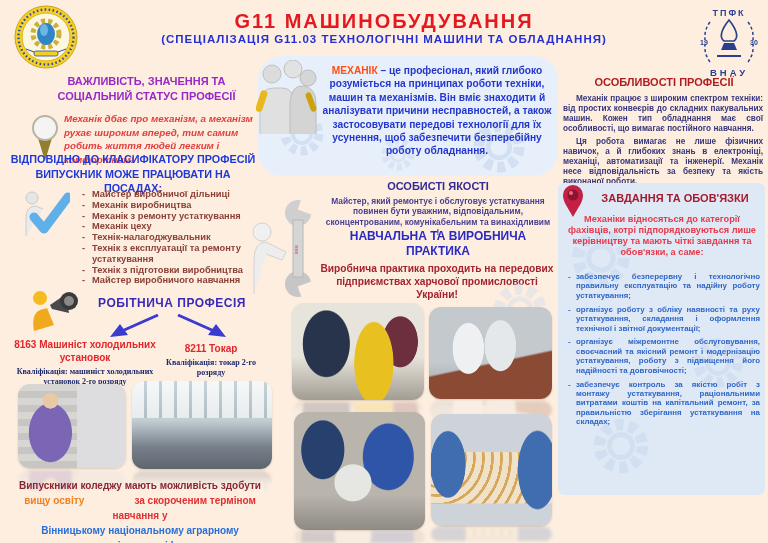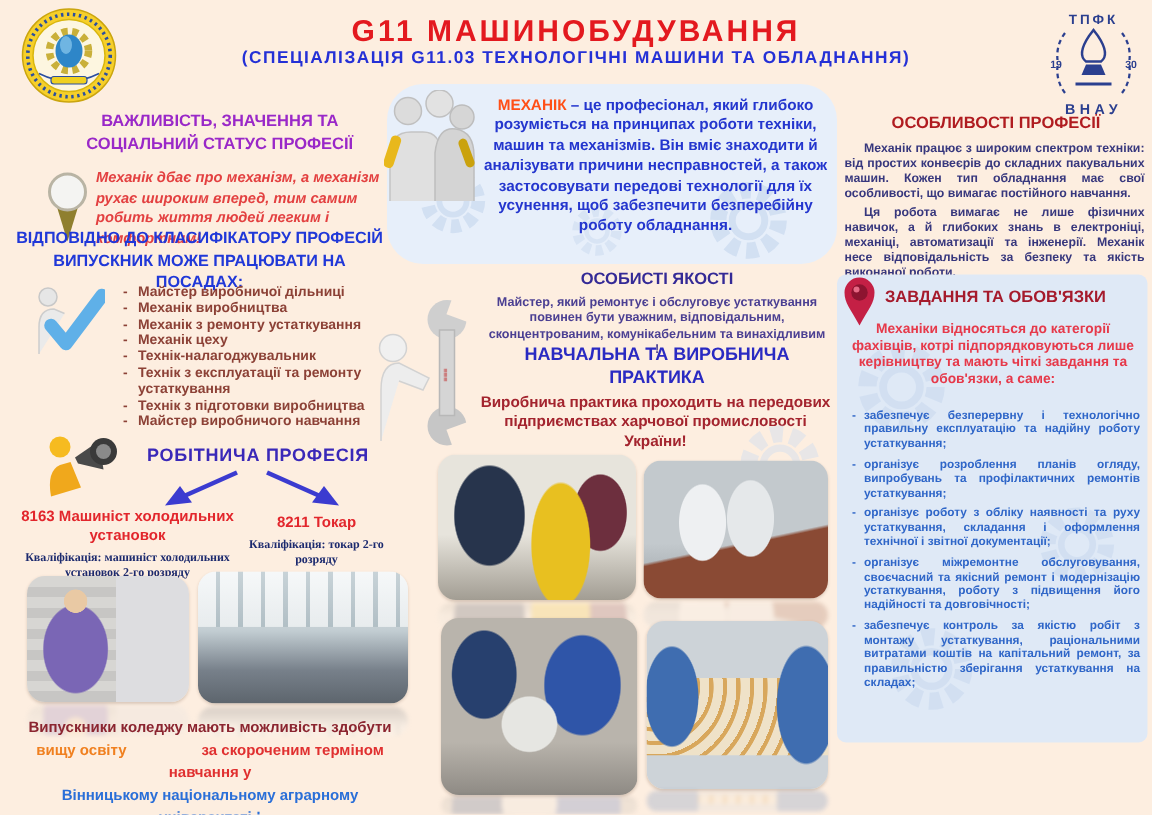--- a/index.html
+++ b/index.html
@@ -48,21 +48,21 @@
                 color:#2a2ac2; line-height:15px; }
   .pr-text { left:316px; top:262px; width:242px; text-align:center; font-size:10.2px; font-weight:bold;
              color:#a3242e; line-height:13px; }
 
   
   .ft-heading { left:565px; top:76px; width:198px; text-align:center; font-size:11px; font-weight:bold; color:#b01c20; }
   .ft-p { left:563px; top:94px; width:200px; font-size:8.2px; font-weight:bold; color:#37377d;
           line-height:10px; text-align:justify; text-indent:13px; }
   .ft-p2 { top:137px; }
   .duties-panel { left:558px; top:183px; width:207px; height:312px; background:#dfe9f6; border-radius:6px; overflow:hidden; }
-  .dt-heading { left:590px; top:192px; width:170px; font-size:11px; font-weight:bold; color:#a51a2c; }
+  .dt-heading { left:590px; top:192px; width:170px; font-size:11px; font-weight:bold; color:#a51a2c;text-align:center; }
   .dt-intro { left:566px; top:214px; width:192px; text-align:center; font-size:9.2px; font-weight:bold;
               color:#e6394a; line-height:11px; }
   .dt-list { left:567px; top:272px; width:193px; list-style:none; }
   .dt-list li { font-size:7.9px; font-weight:bold; color:#2f66c8; line-height:9.4px; text-align:justify;
                 position:relative; padding-left:9px; margin-bottom:4.5px; }
   .dt-list li::before { content:"-"; position:absolute; left:1px; color:#2f66c8; }
 
   
   .photo { border-radius:12px; overflow:hidden; box-shadow:0 1px 2px rgba(120,90,70,.25); }
   .reflection { transform:scaleY(-1); opacity:.2; filter:blur(1.5px); border-radius:12px; }
@@ -308,19 +308,18 @@
     <svg width="22" height="34" viewBox="0 0 22 34">
       <path d="M11 33 C5 22 1 18 1 11 a10 10 0 1 1 20 0 c0 7-4 11-10 22z" fill="#c42045"></path>
       <circle cx="11" cy="11" r="5.5" fill="#8d1430"></circle>
       <circle cx="9" cy="9" r="2" fill="#e86a86"></circle>
     </svg>
   </div>
   <div class="abs dt-heading">ЗАВДАННЯ ТА ОБОВ'ЯЗКИ</div>
   <div class="abs dt-intro">Механіки відносяться до категорії фахівців, котрі підпорядковуються лише керівництву та мають чіткі завдання та обов'язки, а саме:</div>
   <ul class="abs dt-list">
     <li>забезпечує безперервну і технологічно правильну експлуатацію та надійну роботу устаткування;</li>
-    <li>організує розроблення планів огляду, випробувань та профілактичних ремонтів устаткування;</li>
     <li>організує роботу з обліку наявності та руху устаткування, складання і оформлення технічної і звітної документації;</li>
     <li>організує міжремонтне обслуговування, своєчасний та якісний ремонт і модернізацію устаткування, роботу з підвищення його надійності та довговічності;</li>
     <li>забезпечує контроль за якістю робіт з монтажу устаткування, раціональними витратами коштів на капітальний ремонт, за правильністю зберігання устаткування на складах;</li>
   </ul>
 
 </div>
 
 </body></html>

